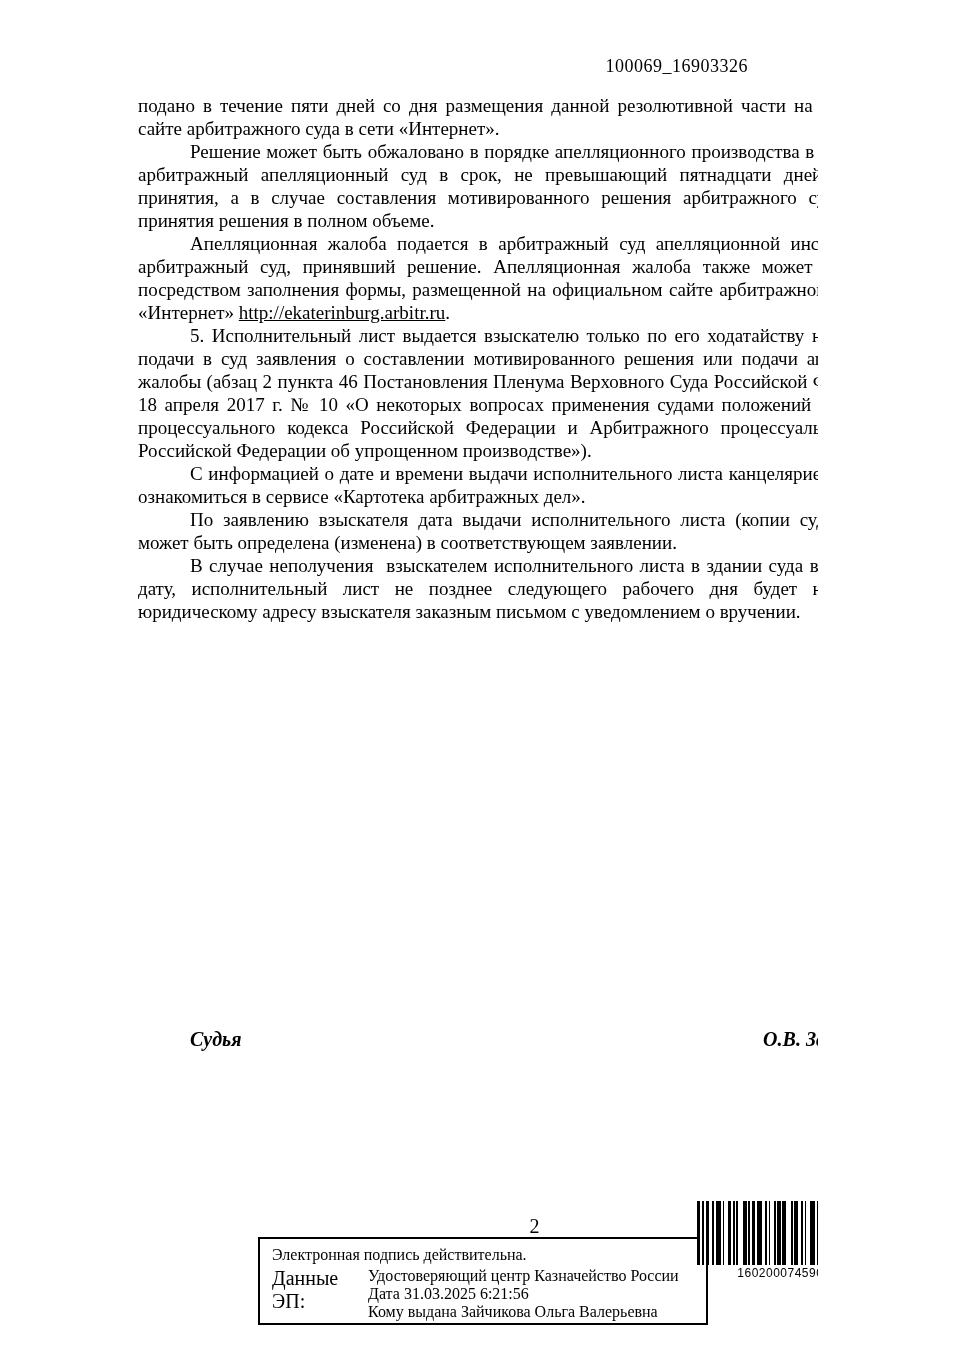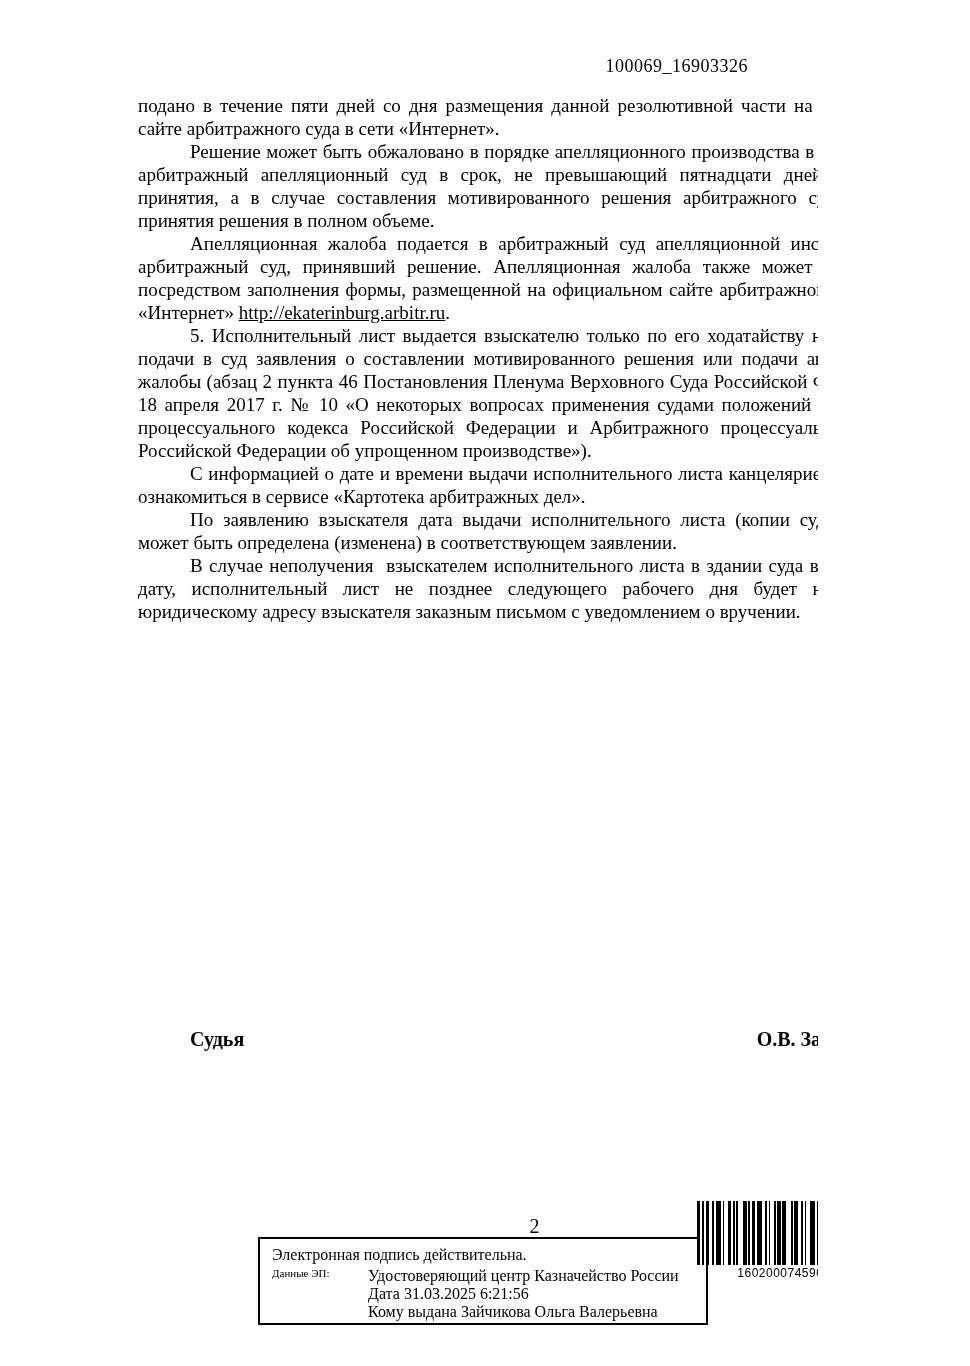--- a/index.html
+++ b/index.html
@@ -26,35 +26,35 @@
     text-align:justify;
   }
   .content p { margin:0; text-indent:52px; }
   .content p.no-indent { text-indent:0; }
   .content a { cursor:pointer; }
   .content a.link-black { color:#000; text-decoration:underline; }
   .content a.link-blue { text-decoration:underline; }
   .signature {
     position:absolute; left:190px; top:1028px; width:707px;
     display:flex; justify-content:space-between;
-    font-size:20px; font-weight:bold;
+    font-size:20px; font-weight:bold;font-style:italic;
   }
   .page-number {
     position:absolute; left:138px; top:1215px; width:793px;
     text-align:center; font-size:20px; z-index:3;
   }
   .stamp-box {
     position:absolute; left:258px; top:1237px; width:450px; height:88px;
     box-sizing:border-box;
     border:2px solid #000; background:#fff;
     padding:7px 0 0 12px; z-index:1;
   }
   .stamp-line1 { font-size:16px; }
   .stamp-row { display:flex; margin-top:3px; }
-  .stamp-label { font-size:11px; flex:0 0 84px; }
+  .stamp-label { font-size:20px; flex:0 0 84px; }
   .stamp-details { font-size:16px; line-height:18px; padding-left:12px; }
   .barcode {
     position:absolute; left:697px; top:1201px; width:181px; z-index:2;
   }
   .bars { height:64px; display:flex; background:#fff; }
   .bars .b { height:100%; }
   .barcode-number {
     text-align:center; font-size:12px;
     font-family:"Liberation Sans", sans-serif;
     letter-spacing:0.5px; margin-top:1px;

